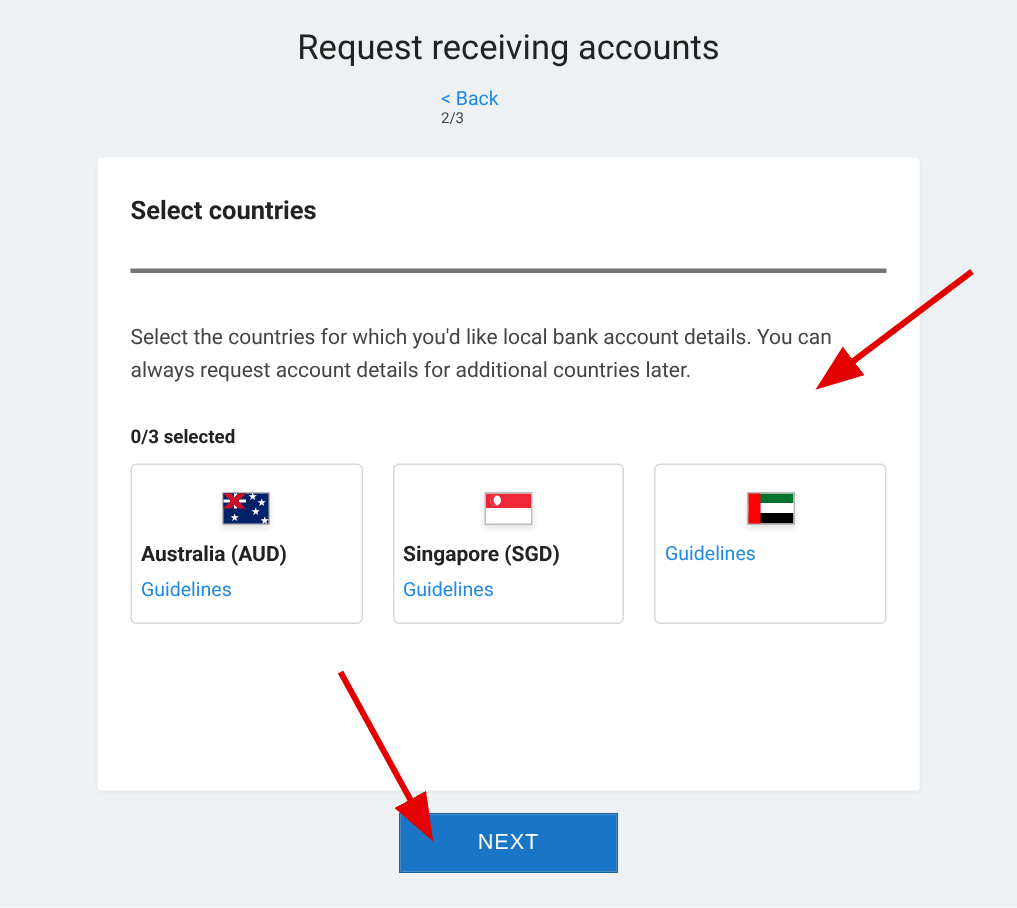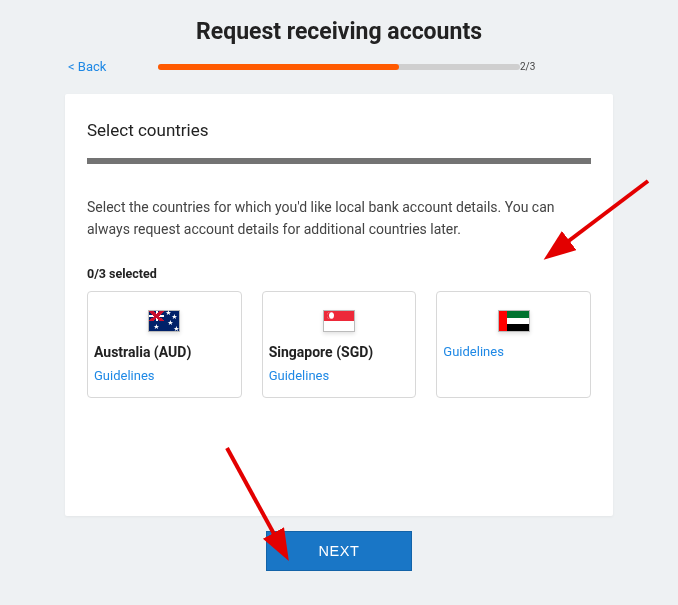--- a/index.html
+++ b/index.html
@@ -7,30 +7,31 @@
       font-family: -apple-system, BlinkMacSystemFont, 'Segoe UI', Roboto, Arial, sans-serif;
       background: #eef1f3;
       width: 678px;
       height: 605px;
       overflow: hidden;
       position: relative;
     }
     .page-title {
       text-align: center;
       font-size: 23px;
-      font-weight: 700;
+      font-weight: 400;
       color: #222;
       padding: 18px 0 14px;
     }
     .header-row {
       display: flex;
       align-items: center;
       max-width: 610px;
       margin: 0 auto 20px;
       padding: 0 34px;
+      flex-direction: column;
     }
     .back-link {
       color: #1e88e5;
       font-size: 13px;
       cursor: pointer;
       width: 90px;
     }
     .progress-wrap {
       flex: 1;
       height: 6px;
@@ -57,24 +58,24 @@
       width: 548px;
       margin: 0 auto;
       border-radius: 2px;
       box-shadow: 0 1px 3px rgba(0,0,0,0.05);
       padding: 26px 22px 30px;
       min-height: 422px;
       position: relative;
     }
     .section-title {
       font-size: 17px;
-      font-weight: 400;
-      color: #222;
-      padding-bottom: 18px;
-      border-bottom: 6px solid #737373;
+      font-weight: 700;
+      color: #222;
+      padding-bottom: 28px;
+      border-bottom: 3px solid #737373;
     }
     .description {
       font-size: 14px;
       color: #444;
       line-height: 1.55;
       margin-top: 33px;
     }
     .select-count {
       font-size: 12.5px;
       font-weight: 700;

